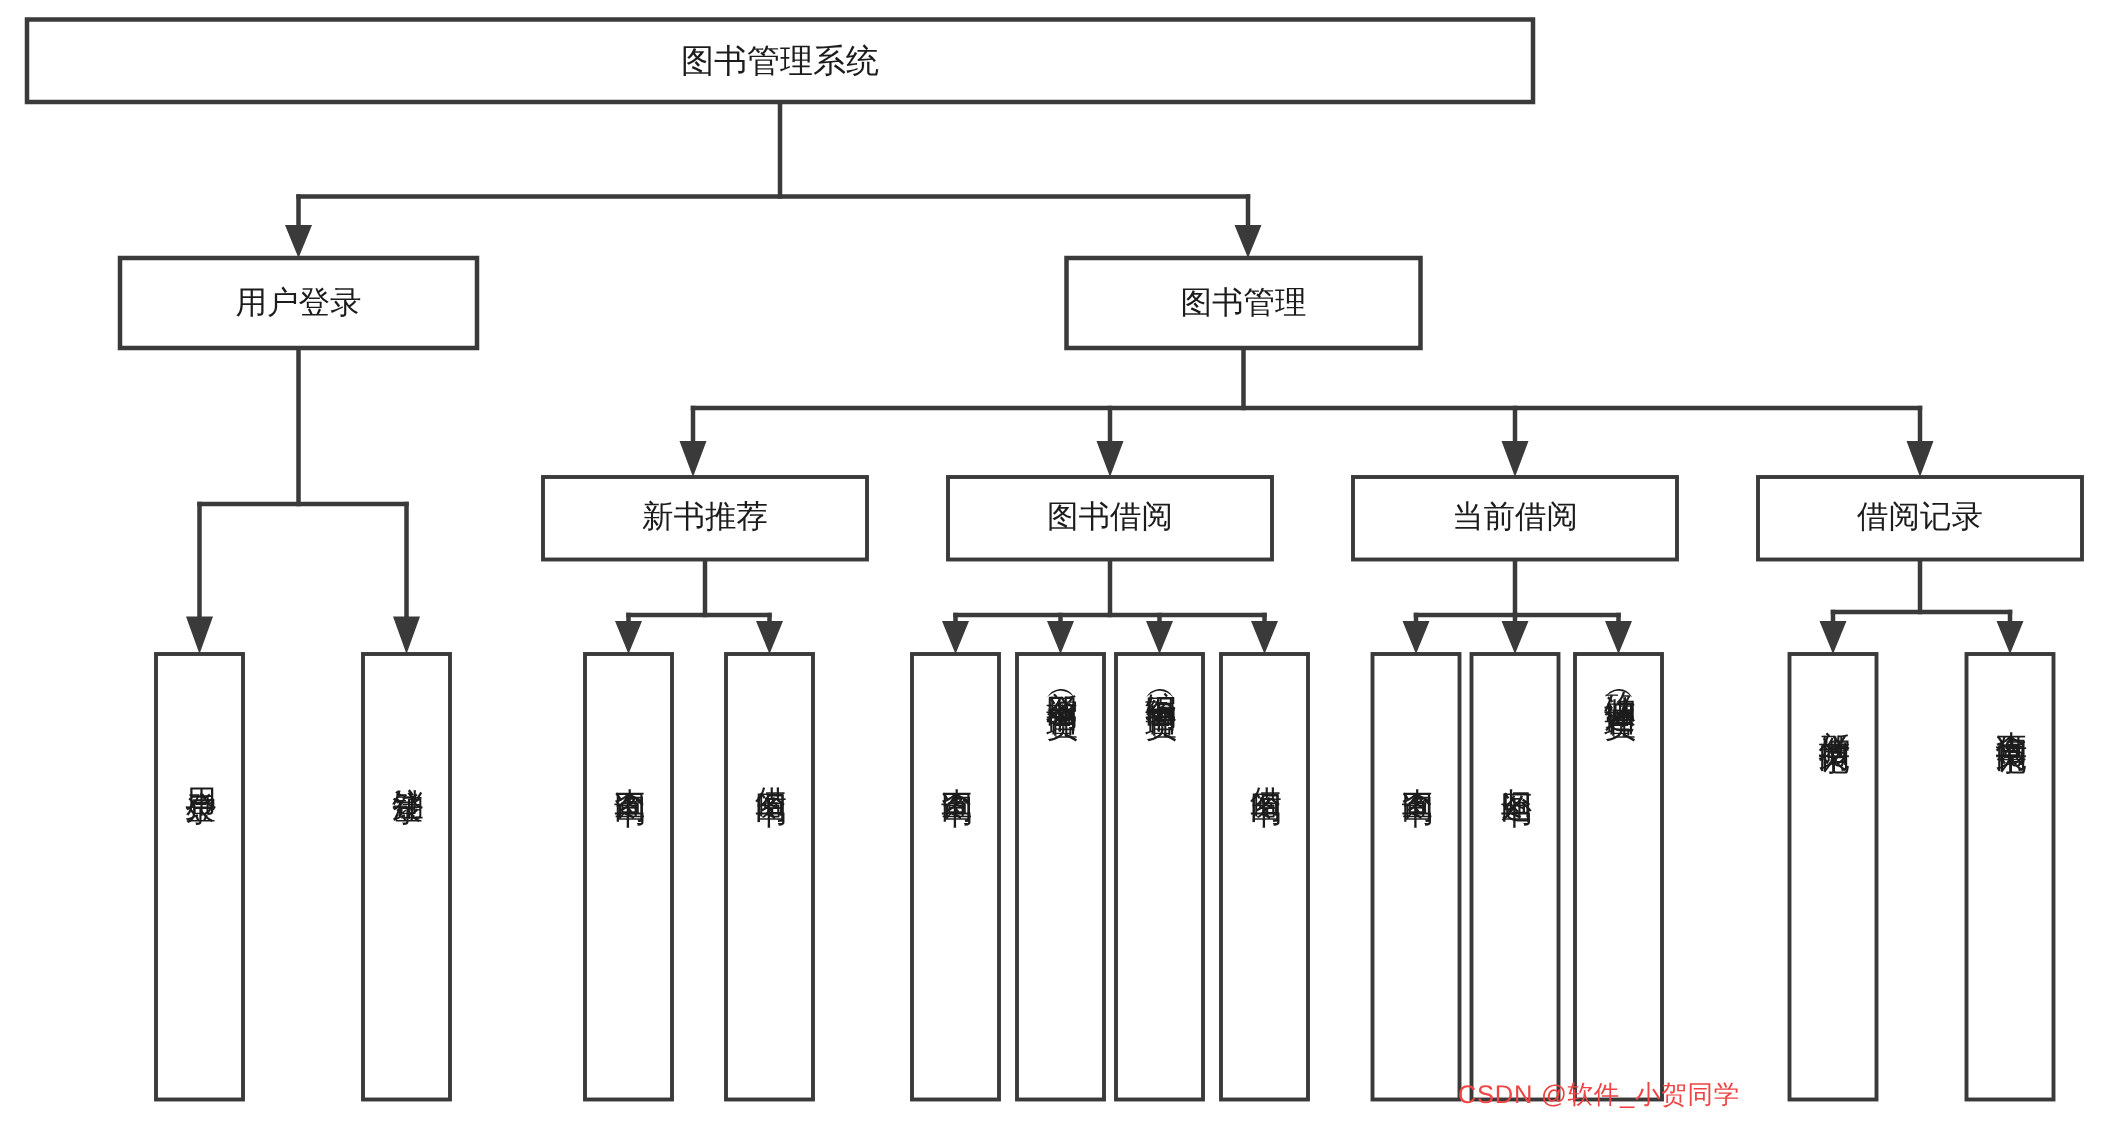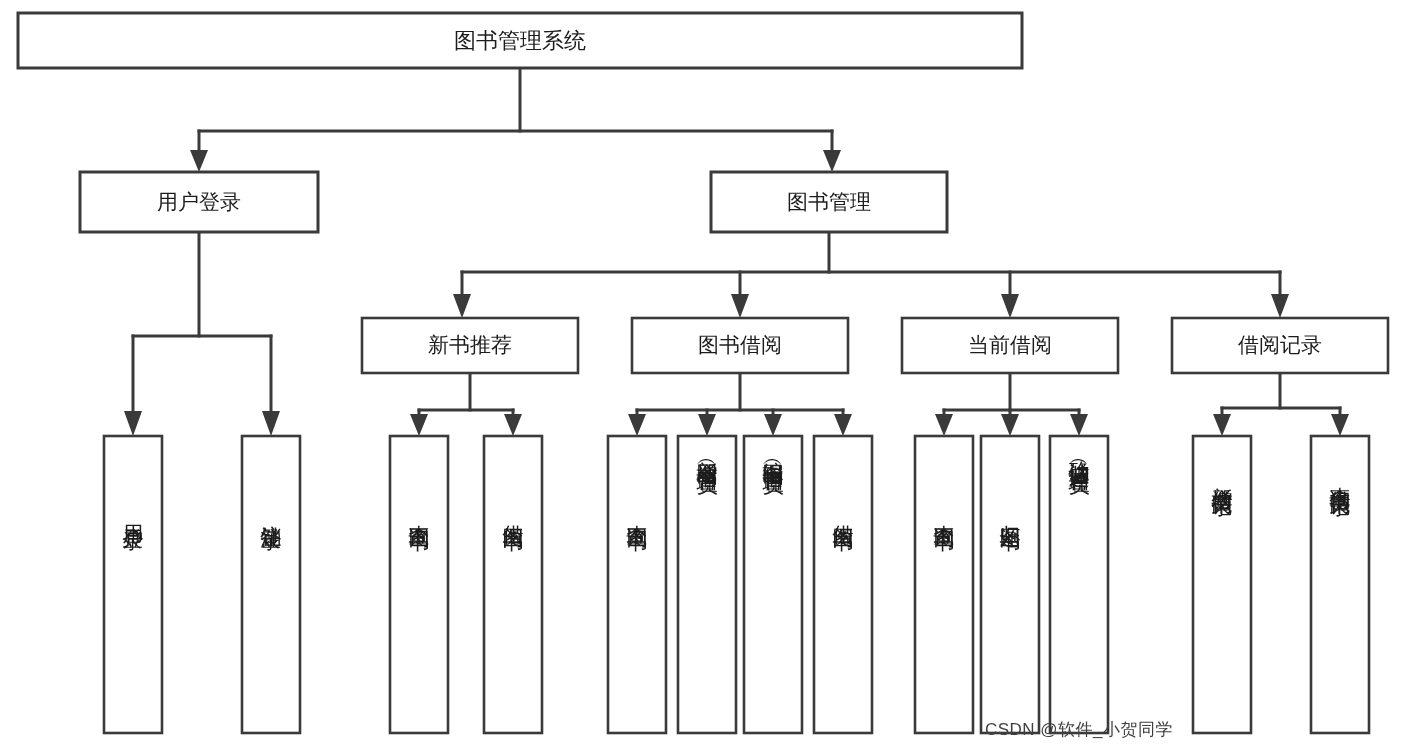--- a/index.html
+++ b/index.html
@@ -71,25 +71,25 @@
     text-orientation: upright;
     font-family: "Liberation Sans", "DejaVu Sans", sans-serif;
     font-size: 21px;
     line-height: 1.05;
     color: #1c1c1c;
     letter-spacing: 2px;
     white-space: nowrap;
   }
   .watermark {
     position: absolute;
-    right: 10px;
+    right: 23px;
     bottom: 6px;
     font-family: "Liberation Sans", "DejaVu Sans", sans-serif;
     font-size: 17px;
-    color: #404040;
+    color: #ef4444;
     letter-spacing: 0.5px;
     user-select: none;
   }
 </style>
 </head>
 <body>
 
 <div id="diagram-root">
 
   <svg class="diagram-canvas" viewBox="0 0 1405 747" xmlns="http://www.w3.org/2000/svg">

